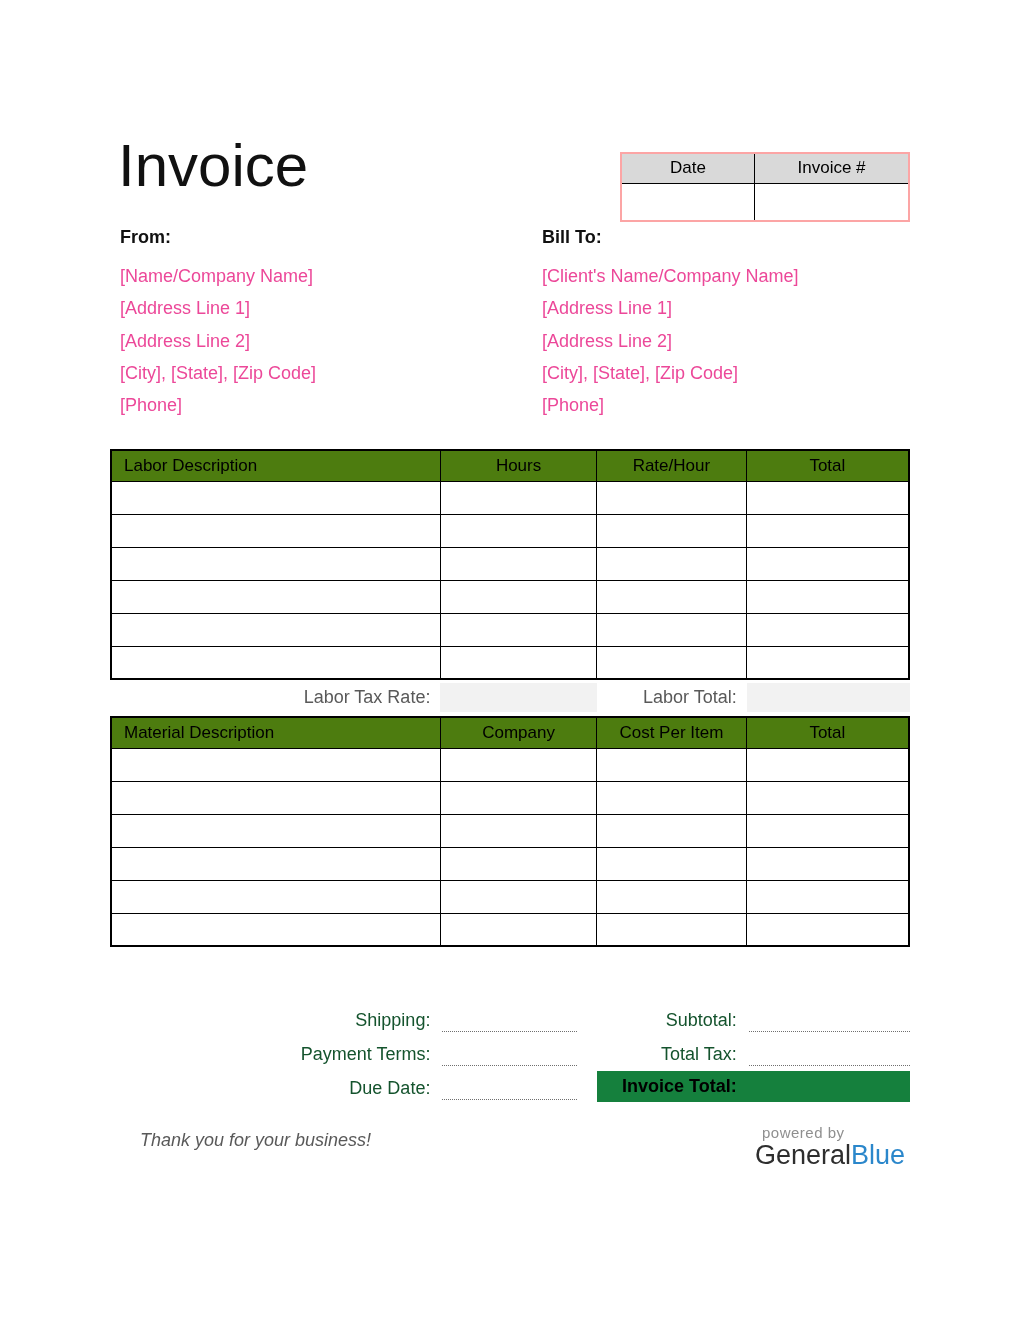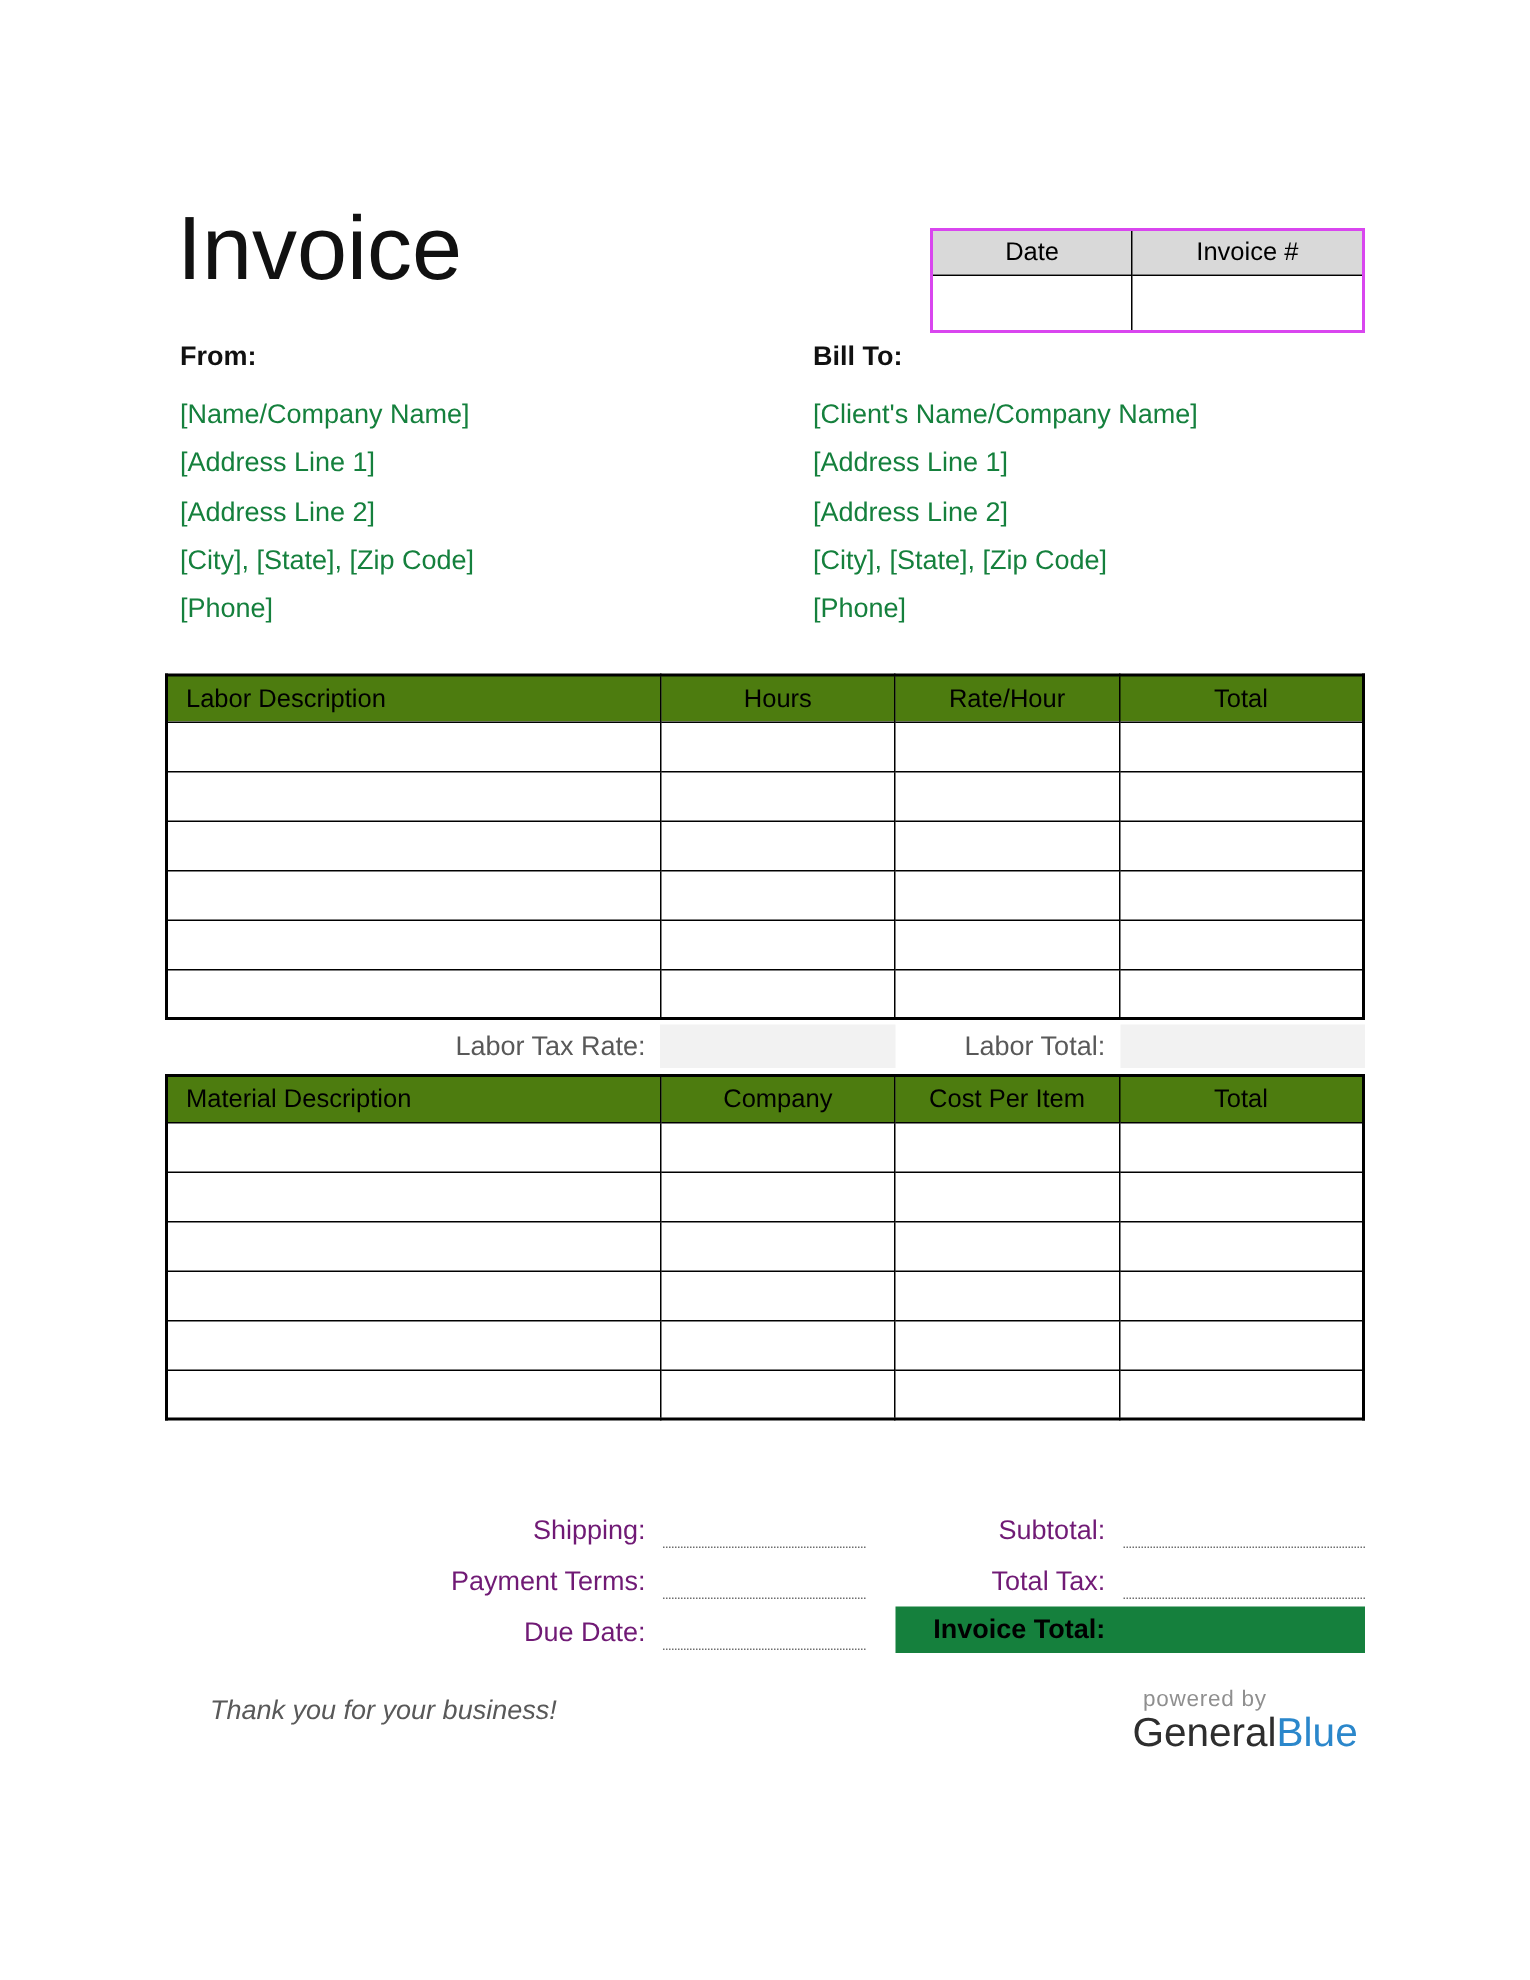--- a/index.html
+++ b/index.html
@@ -13,39 +13,39 @@
   .title {
     position:absolute; left:118px; top:136px;
     font-size:60px; font-weight:200; letter-spacing:0; color:#111;
     line-height:1;
   }
 
   
   .meta-table {
     position:absolute; left:620px; top:152px; width:290px;
     border-collapse:collapse; table-layout:fixed;
-    border:2px solid #d946ef;
+    border:2px solid #fca5a5;
   }
   .meta-table th, .meta-table td { border:1px solid #000; }
   .meta-table th {
     background:#d9d9d9; font-weight:400; font-size:17px;
     height:30px; text-align:center; color:#000;
   }
   .meta-table td { height:38px; background:#fff; }
 
   
   .addresses {
     position:absolute; left:120px; top:227px; width:790px;
     display:flex;
     align-items:center;
   }
   .addr-col-left { width:422px; }
   .addr-col-right { flex:1; }
   .addr-label { font-size:18px; font-weight:700; color:#111; height:33px; }
-  .addr-line { font-size:18px; color:#15803d; line-height:32.3px; }
+  .addr-line { font-size:18px; color:#ec4899; line-height:32.3px; }
 
   
   .items-block { position:absolute; left:110px; width:800px; }
   .labor-block { top:449px; }
   .material-block { top:716px; }
 
   .items-table {
     width:100%; border-collapse:collapse; table-layout:fixed;
     border:2px solid #000;
   }
@@ -72,21 +72,21 @@
   }
   .tax-value { background:#f2f2f2; }
 
   
   .summary {
     position:absolute; left:110px; top:1001px; width:800px;
     display:grid; grid-template-columns:41.3% 19.55% 18.75% 20.4%;
     grid-auto-rows:34px;
   }
   .sum-label {
-    font-size:18px; color:#701a75; text-align:right;
+    font-size:18px; color:#14532d; text-align:right;
     padding-right:10px; align-self:center; padding-top:4px;
   }
   .sum-value { position:relative; }
   .sum-value .line {
     position:absolute; bottom:3px; left:2px; right:0;
     border-bottom:1px dotted #6f6f6f; height:0;
   }
   .sum-value.short .line { right:auto; width:135px; }
   .invoice-total-box {
     grid-column:3 / 5; background:#15803d; height:31px; margin-top:2px;

